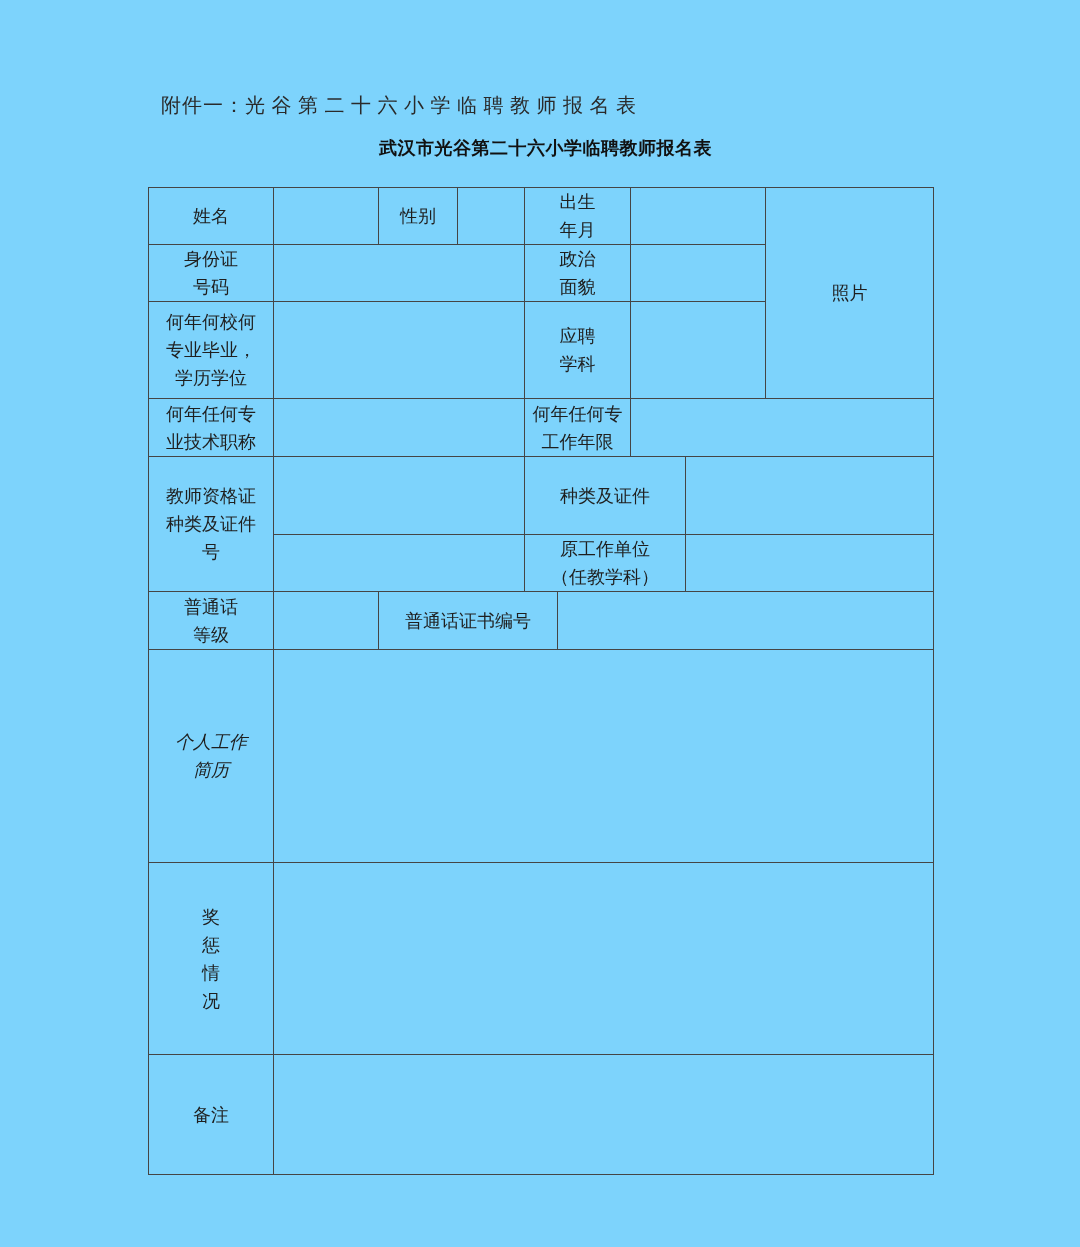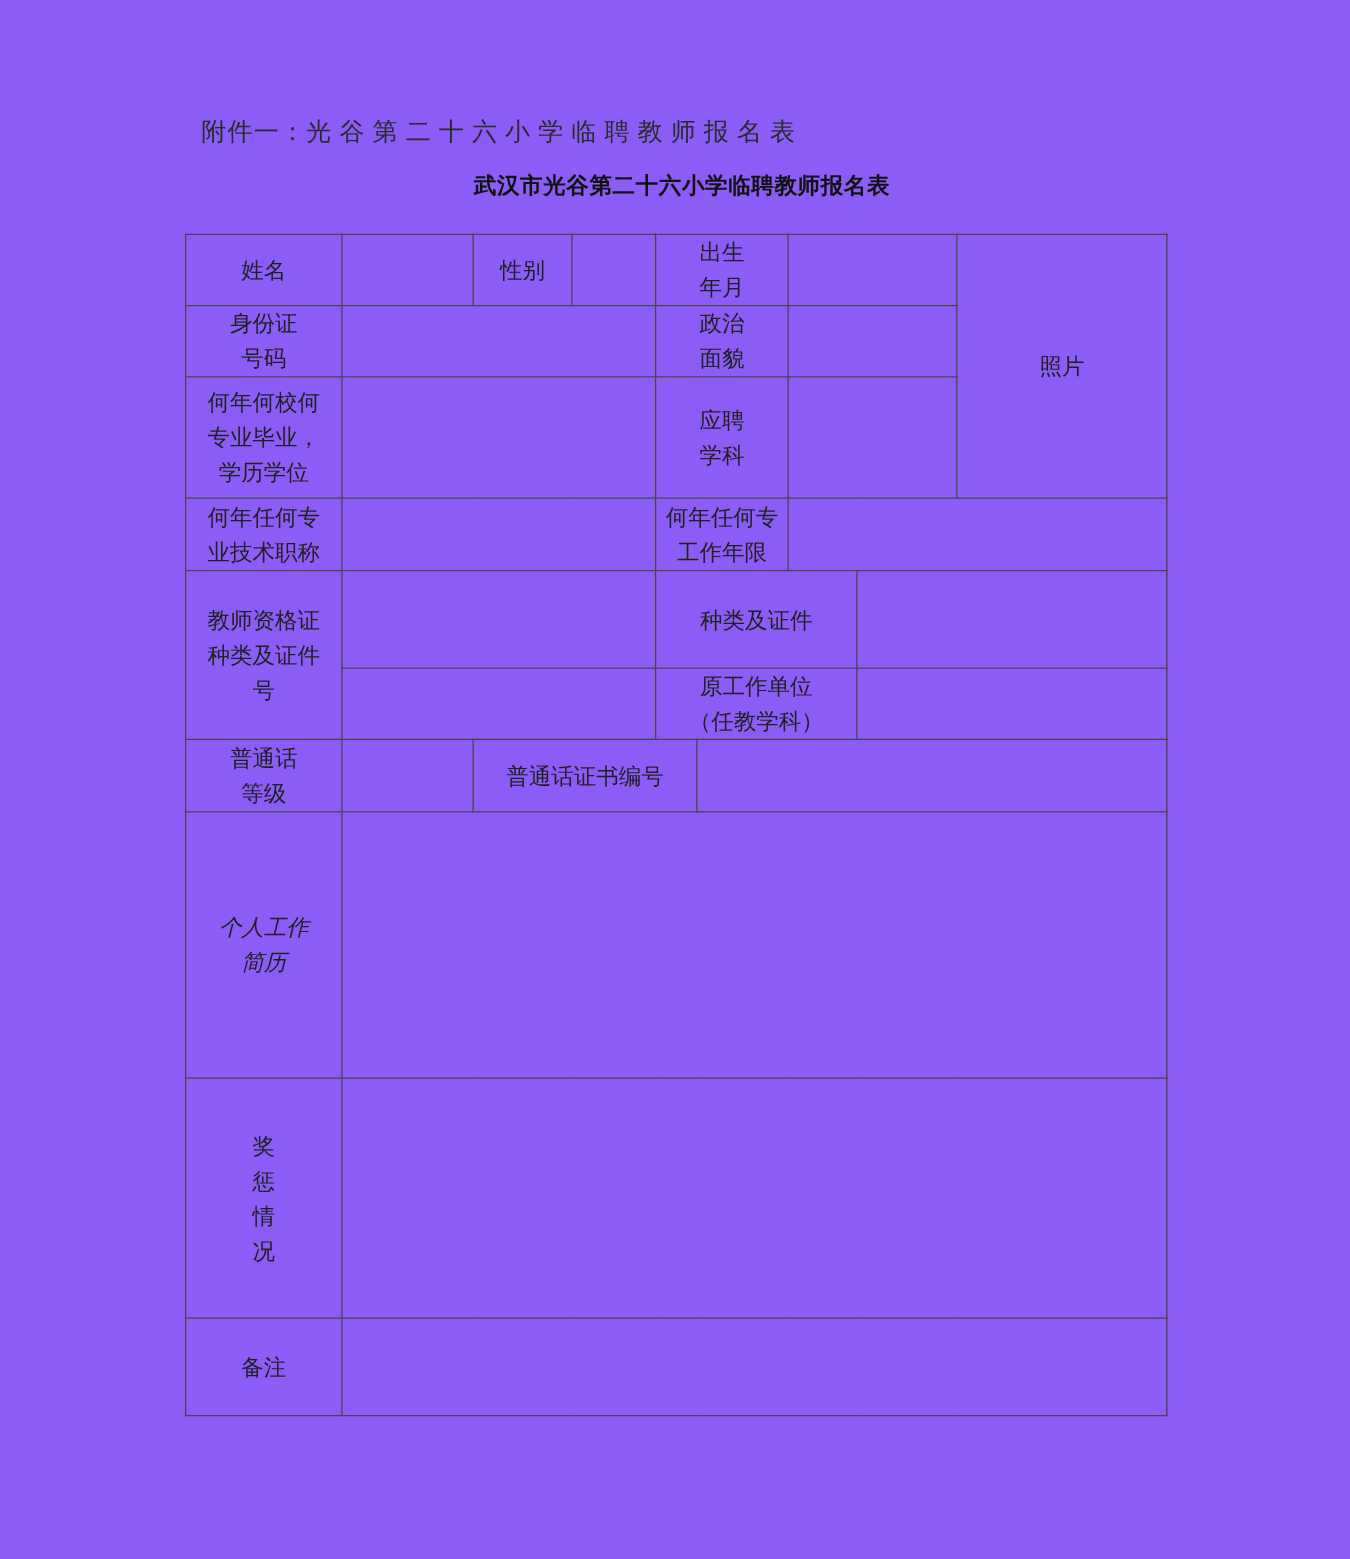--- a/index.html
+++ b/index.html
@@ -4,21 +4,21 @@
 <style>
   html, body {
     margin: 0;
     padding: 0;
     background: #ffffff;
   }
   .page {
     position: relative;
     width: 1080px;
     height: 1247px;
-    background: #8b5cf6;
+    background: #7dd3fc;
     font-family: "Liberation Serif", "DejaVu Serif", serif;
     color: #1f1f1f;
     overflow: hidden;
   }
   .attachment-line {
     position: absolute;
     left: 161px;
     top: 92px;
     font-size: 20px;
     color: #2a2a2a;
@@ -64,21 +64,21 @@
   }
   tr.r1  { height: 55px; }
   tr.r2  { height: 55px; margin-top: 28px; }
   tr.r3  { height: 97px; }
   tr.r4  { height: 58px; }
   tr.r5  { height: 78px; }
   tr.r6  { height: 57px; }
   tr.r7  { height: 58px; }
   tr.r8  { height: 213px; font-style: italic; }
   tr.r9  { height: 192px; }
-  tr.r10 { height: 78px; }
+  tr.r10 { height: 120px; }
   td.lh-wide { line-height: 35px; }
 </style>
 </head>
 <body>
 
 <div class="page">
 
   <div class="attachment-line"><span class="prefix">附件一：</span><span class="spaced">光谷第二十六小学临聘教师报名表</span></div>
 
   <h1 class="form-title">武汉市光谷第二十六小学临聘教师报名表</h1>

